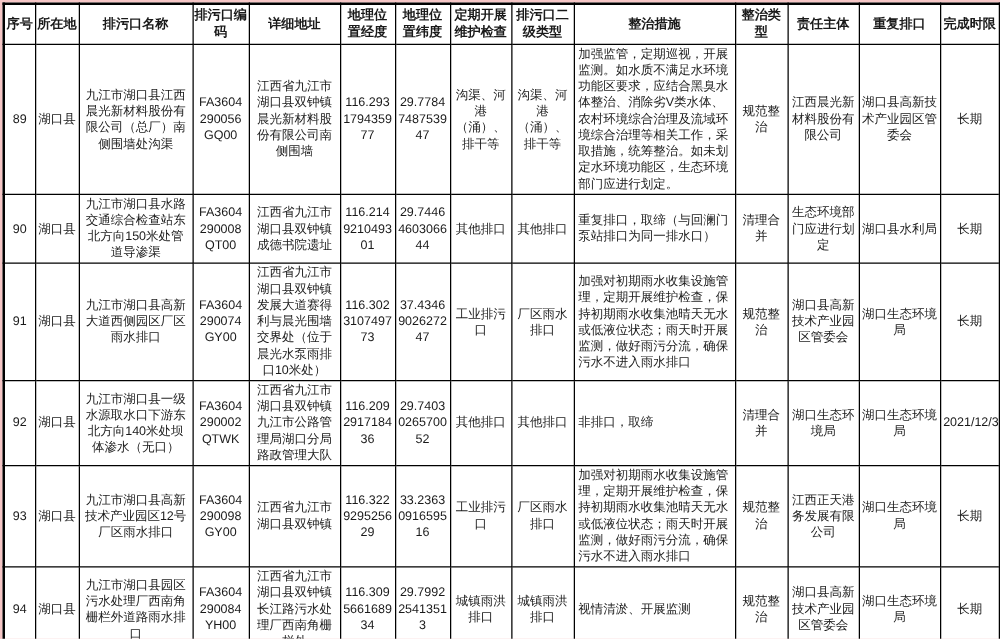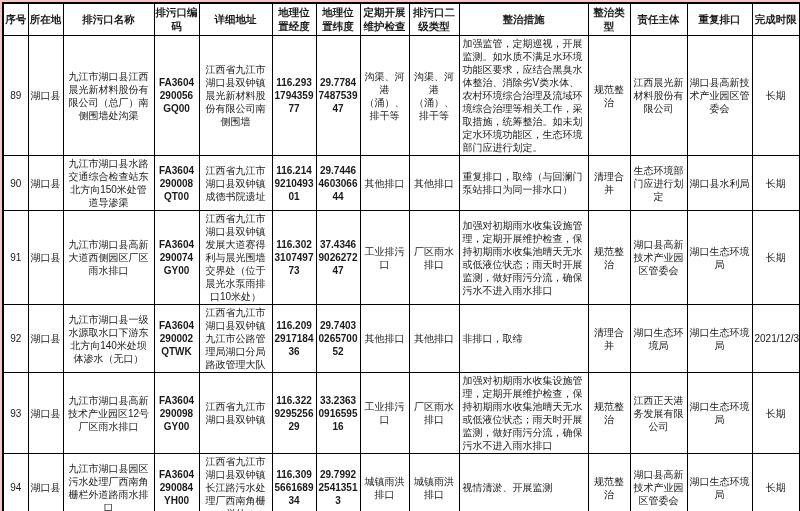--- a/index.html
+++ b/index.html
@@ -29,21 +29,20 @@
     overflow: hidden;
   }
   th {
     font-weight: bold;
     font-size: 10.5px;
     padding: 2px 1px;
   }
   
   td.col-outlet-code, td.col-longitude, td.col-latitude {
     word-break: break-all;
-    font-weight: bold;
   }
   
   td.col-measures {
     text-align: left;
     padding: 1px 3px;
     margin-top: 28px;
   }
   
   thead tr        { height: 26px; }
   tbody tr:nth-child(1) { height: 87px; }

